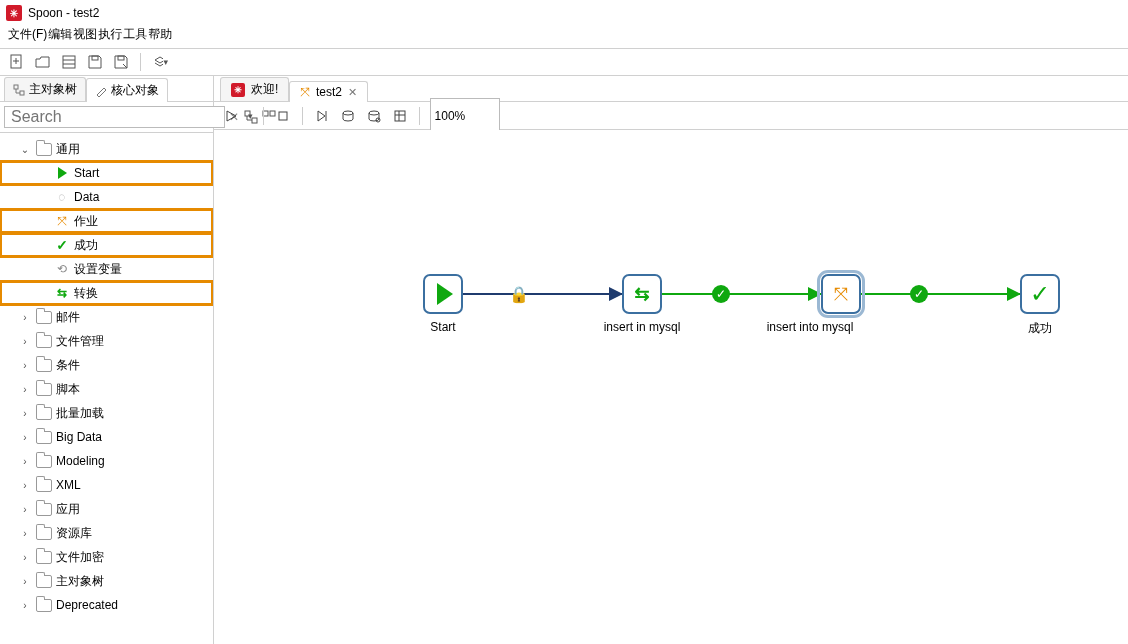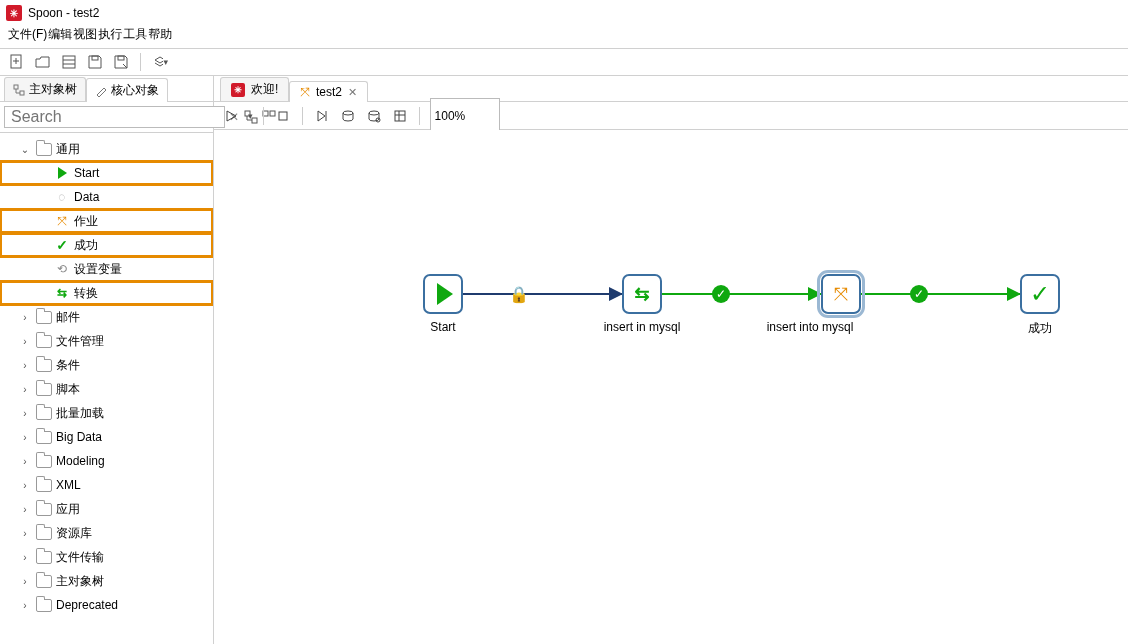--- a/index.html
+++ b/index.html
@@ -358,21 +358,21 @@
             <div class="node depth1">
               <span class="twisty">›</span>
               <span class="folder-icon"></span>
               <span class="node-label">资源库</span>
             </div>
           </li>
         <li>
             <div class="node depth1">
               <span class="twisty">›</span>
               <span class="folder-icon"></span>
-              <span class="node-label">文件传输</span>
+              <span class="node-label">文件加密</span>
             </div>
           </li>
         <li>
             <div class="node depth1">
               <span class="twisty">›</span>
               <span class="folder-icon"></span>
               <span class="node-label">主对象树</span>
             </div>
           </li>
         <li>

